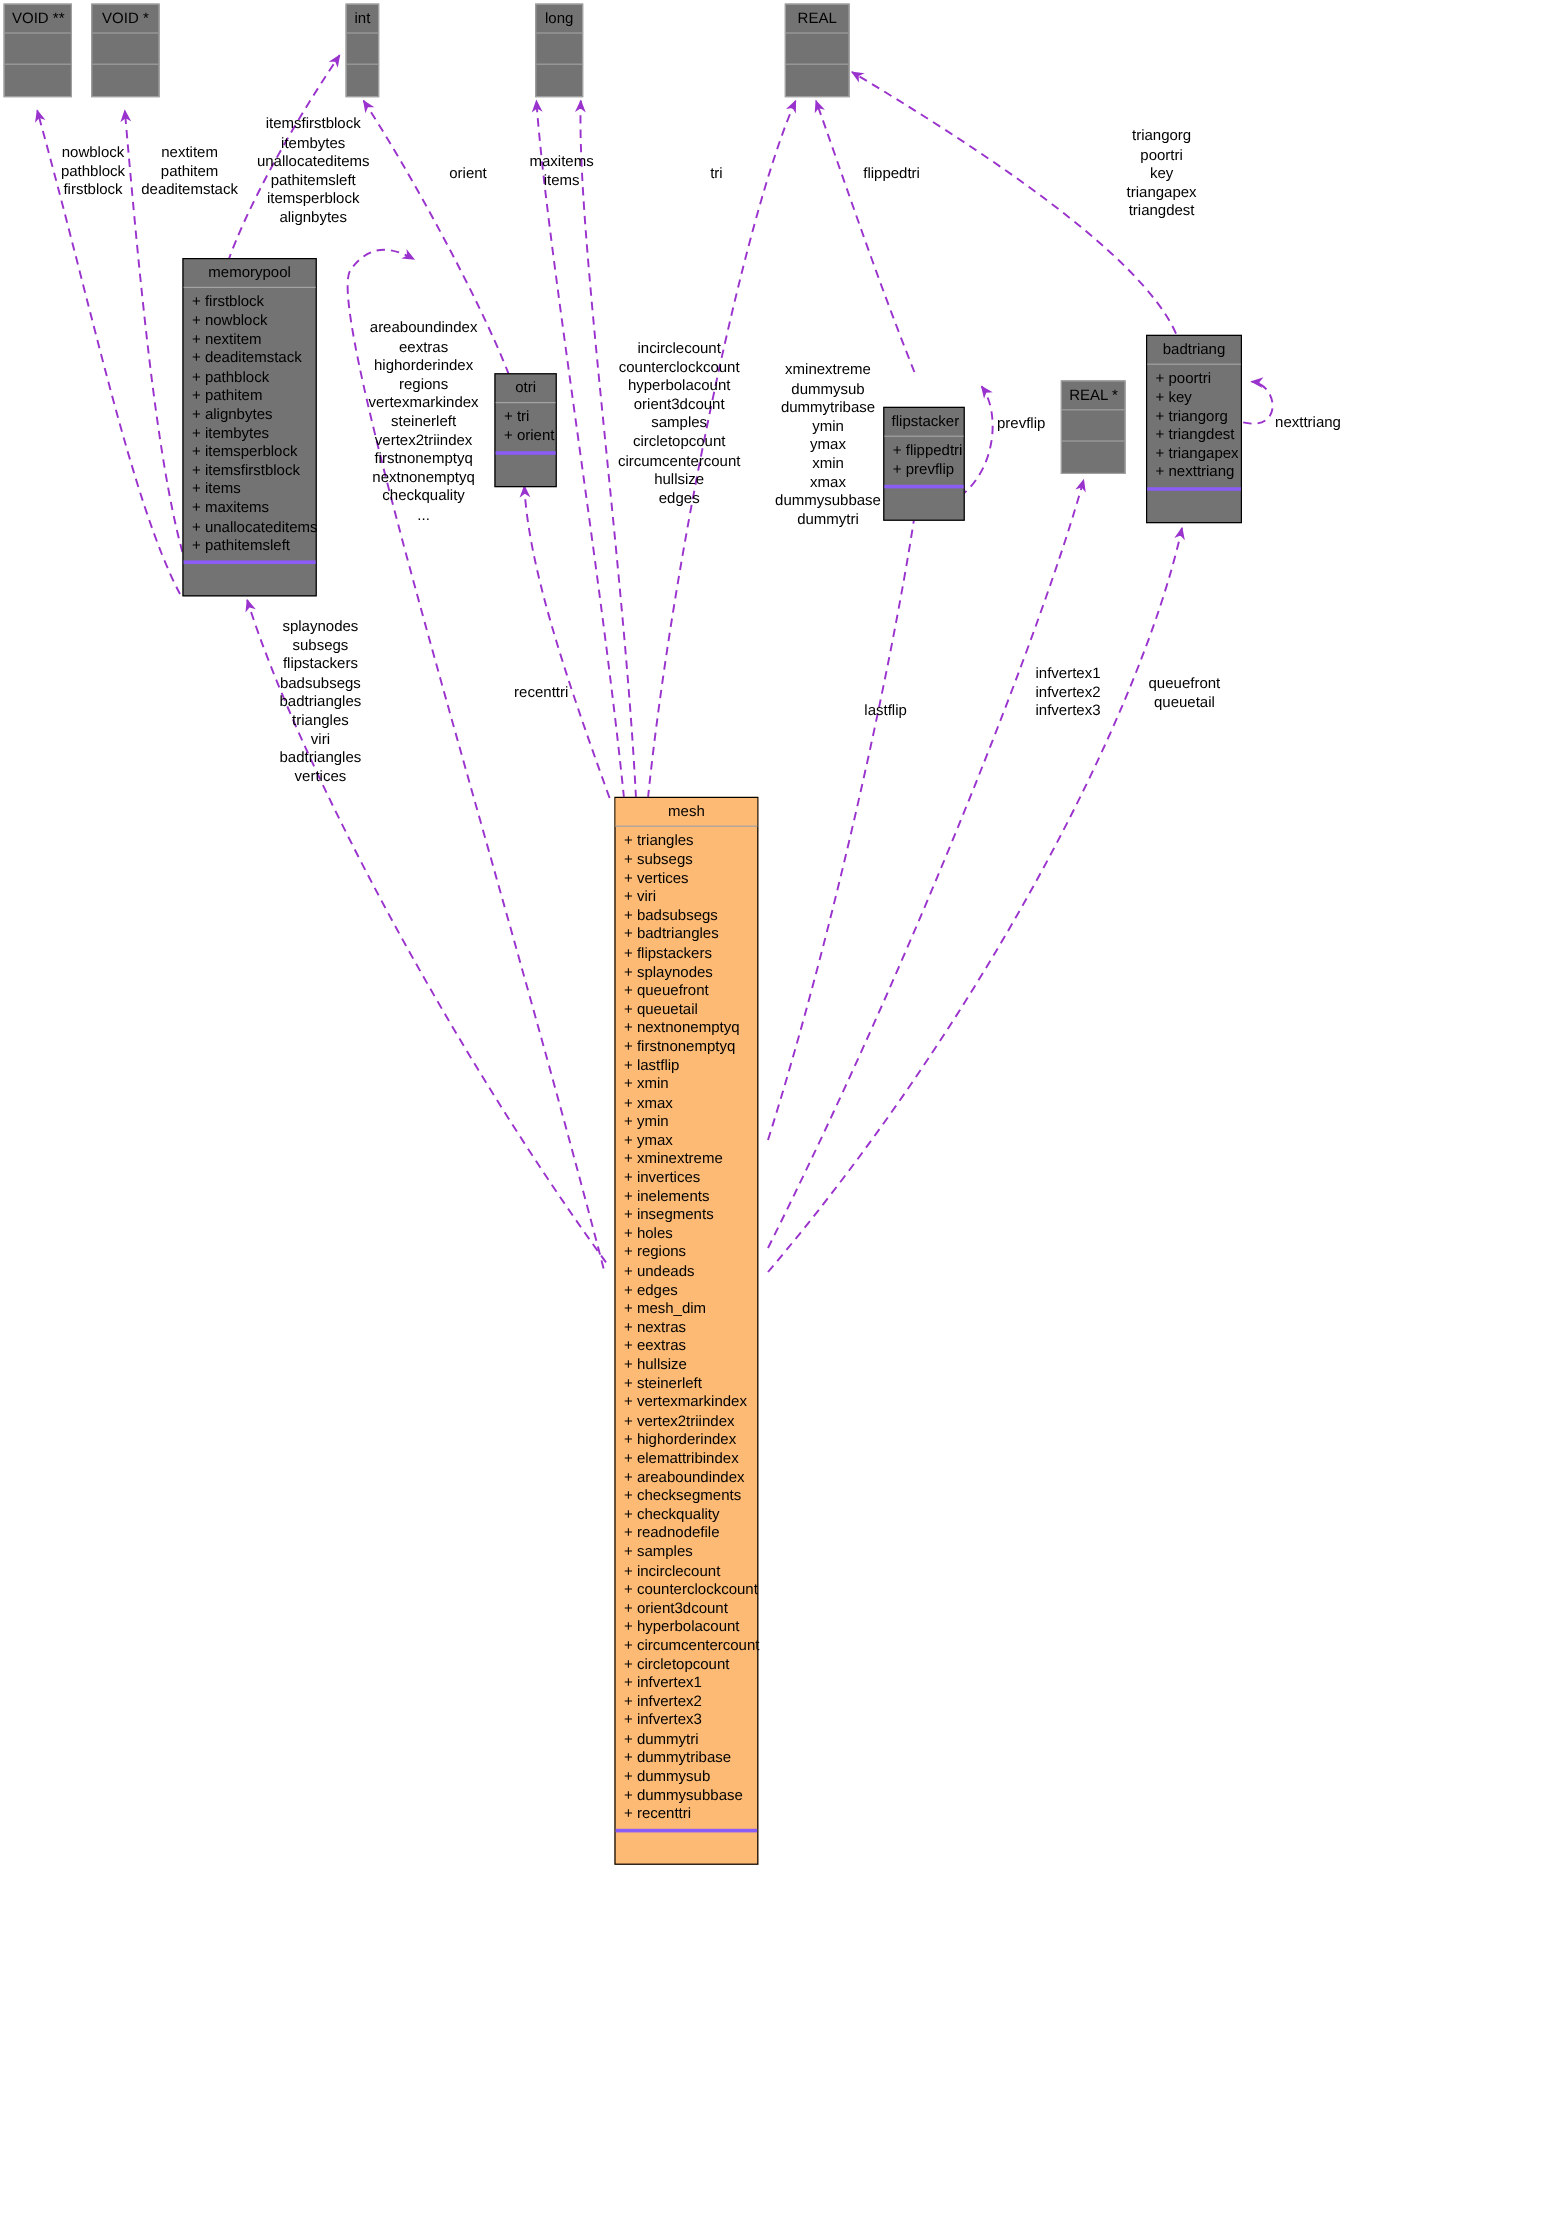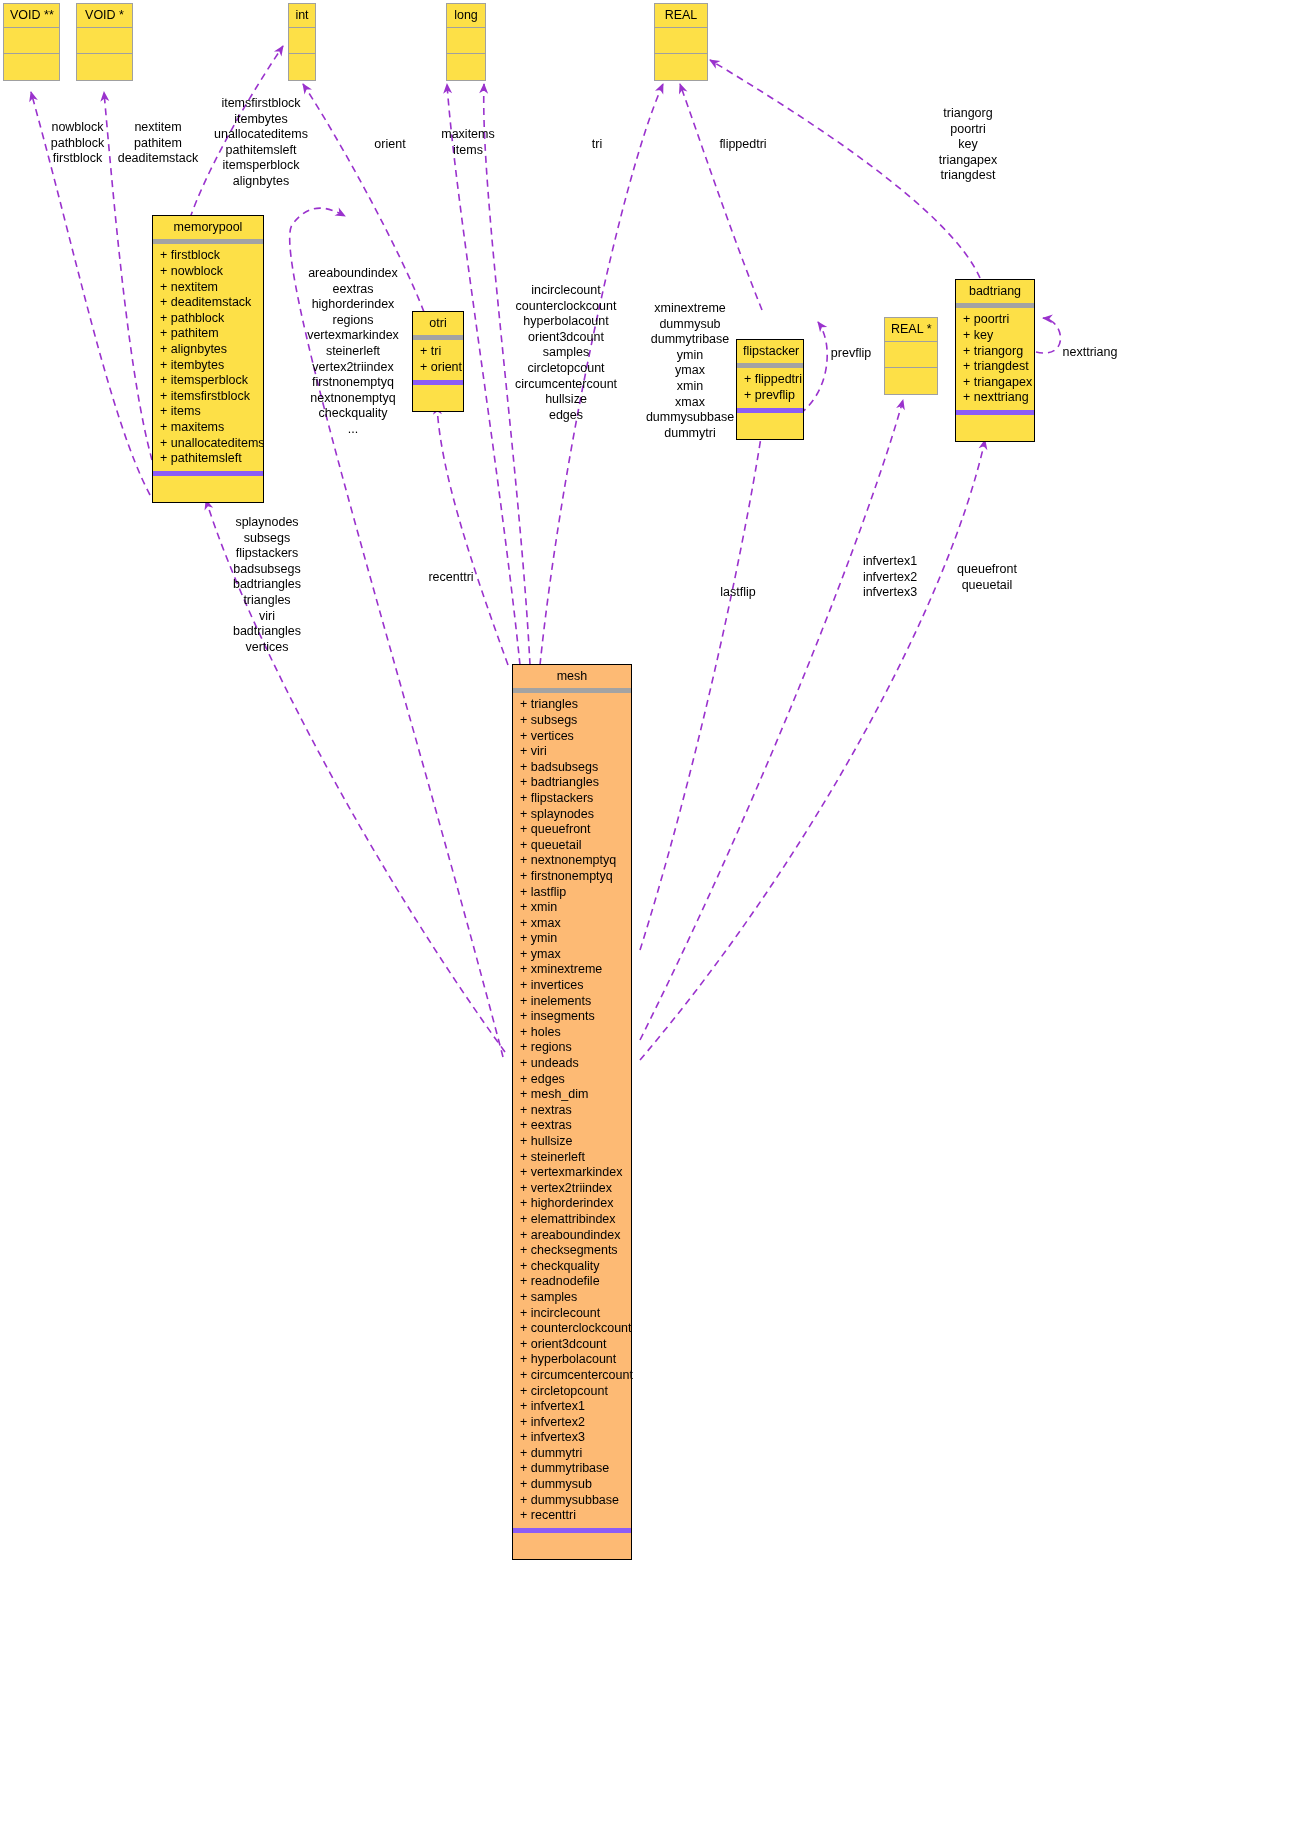--- a/index.html
+++ b/index.html
@@ -25,47 +25,47 @@
     position: absolute;
     left: 0; top: 0;
     width: 1305px;
     height: 1845px;
     pointer-events: none;
   }
   
   .node {
     position: absolute;
     box-sizing: border-box;
-    background: #fde047;
+    background: #737373;
     font-size: 12.5px;
     color: #000000;
   }
   .node.bordered {
     border: 1px solid #000000;
   }
   .node.grayborder {
     border: 1px solid #a0a0a0;
   }
   .node .title {
     text-align: center;
     padding: 4px 6px 5px 6px;
-    border-bottom: 5px solid #a3a3a3;
+    border-bottom: 1px solid #a3a3a3;
     white-space: nowrap;
     line-height: 1.15;
   }
   .node.grayborder .title {
     border-bottom: 1px solid #a0a0a0;
   }
   .node.filled > .title,
   .node.filled {
     background: #fdba74;
   }
   .node .attrs {
     padding: 4px 0 4px 0;
-    border-bottom: 5px solid #8b5cf6;
+    border-bottom: 3px solid #8b5cf6;
   }
   .node .attrs .attr {
     padding: 0 6px 0 7px;
     white-space: nowrap;
     line-height: 15.6px;
   }
   .node .ops {
     min-height: 17px;
   }
   .node .ops.tall { min-height: 26px; }

